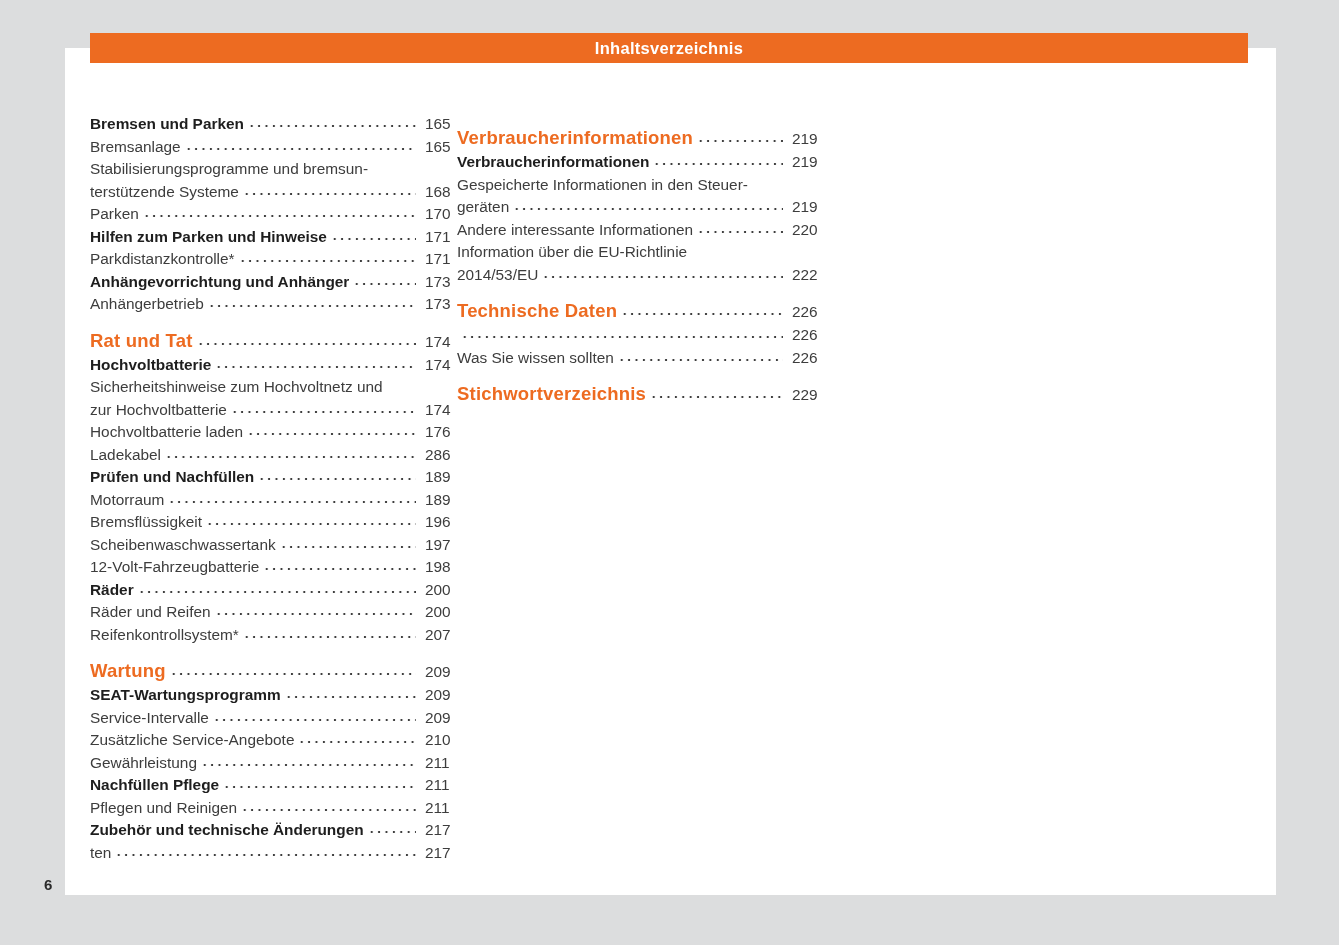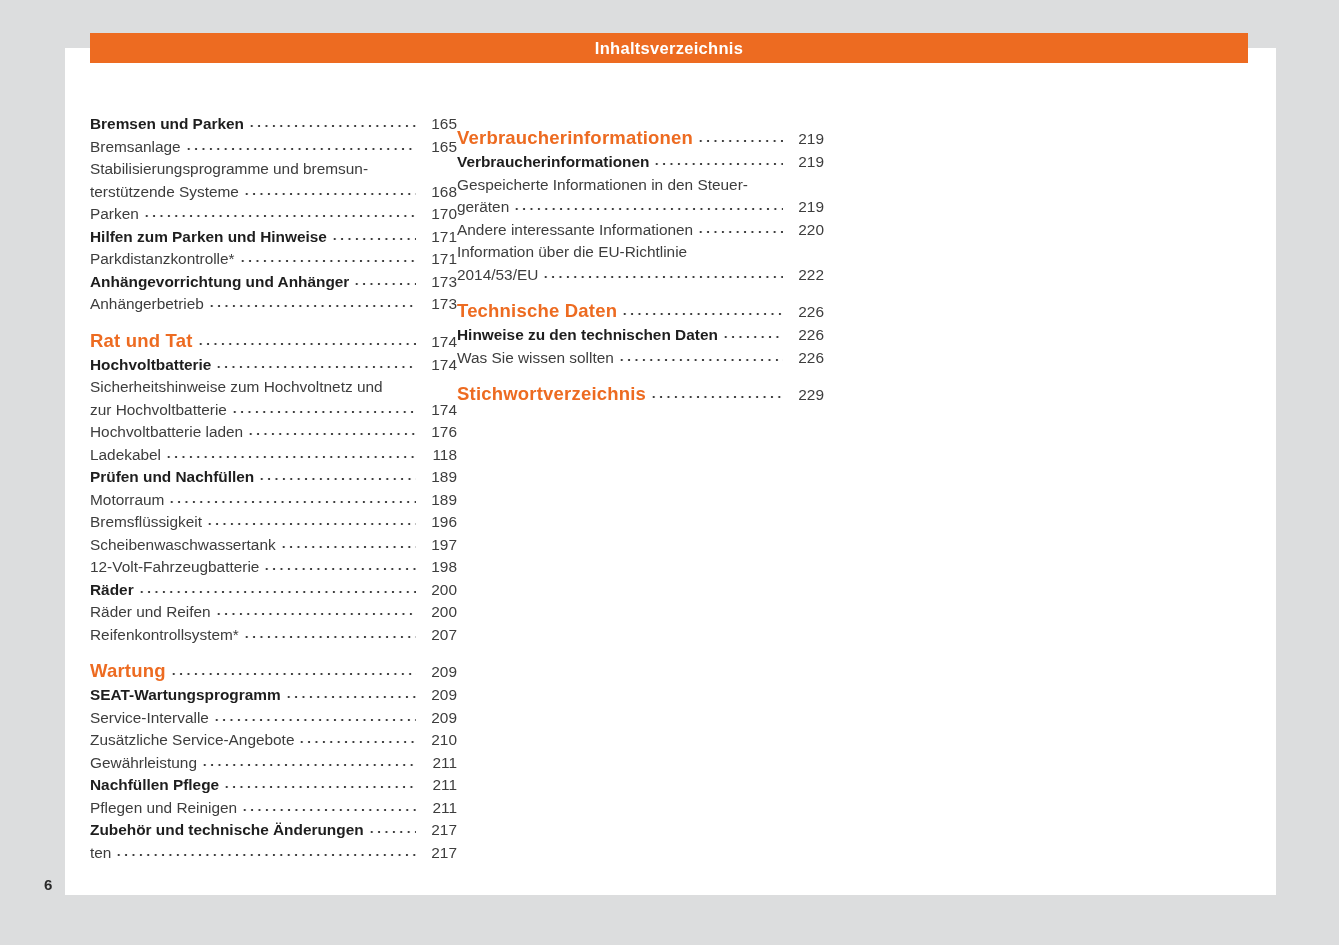--- a/index.html
+++ b/index.html
@@ -77,21 +77,21 @@
     height: 4px;
     margin: 0 9px 0 4px;
     background-image: radial-gradient(circle, var(--dot-color) 1.05px, transparent 1.5px);
     background-size: 7.4px 4px;
     background-repeat: repeat-x;
     background-position: 0 bottom;
     transform: translateY(-1px);
   }
   .page-num {
     min-width: 32px;
-    text-align: right;
+    text-align: left;
     font-size: 15.4px;
     font-weight: normal;
     color: var(--body-text);
   }
   .footer-page-number {
     position: absolute;
     left: 44px;
     top: 876px;
     font-size: 15px;
     font-weight: bold;
@@ -205,21 +205,21 @@
       <span class="label-text">Hochvoltbatterie laden</span>
       <span class="leader"></span>
       <span class="page-num">176</span>
     </div>
   </div>
         <div class="toc-row normal">
 
     <div class="dots-line">
       <span class="label-text">Ladekabel</span>
       <span class="leader"></span>
-      <span class="page-num">118</span>
+      <span class="page-num">286</span>
     </div>
   </div>
         <div class="toc-row bold">
 
     <div class="dots-line">
       <span class="label-text">Prüfen und Nachfüllen</span>
       <span class="leader"></span>
       <span class="page-num">189</span>
     </div>
   </div>
@@ -400,21 +400,20 @@
 
     <div class="dots-line">
       <span class="label-text">Technische Daten</span>
       <span class="leader"></span>
       <span class="page-num">226</span>
     </div>
   </div>
         <div class="toc-row bold">
 
     <div class="dots-line">
-      <span class="label-text">Hinweise zu den technischen Daten</span>
       <span class="leader"></span>
       <span class="page-num">226</span>
     </div>
   </div>
         <div class="toc-row normal">
 
     <div class="dots-line">
       <span class="label-text">Was Sie wissen sollten</span>
       <span class="leader"></span>
       <span class="page-num">226</span>

